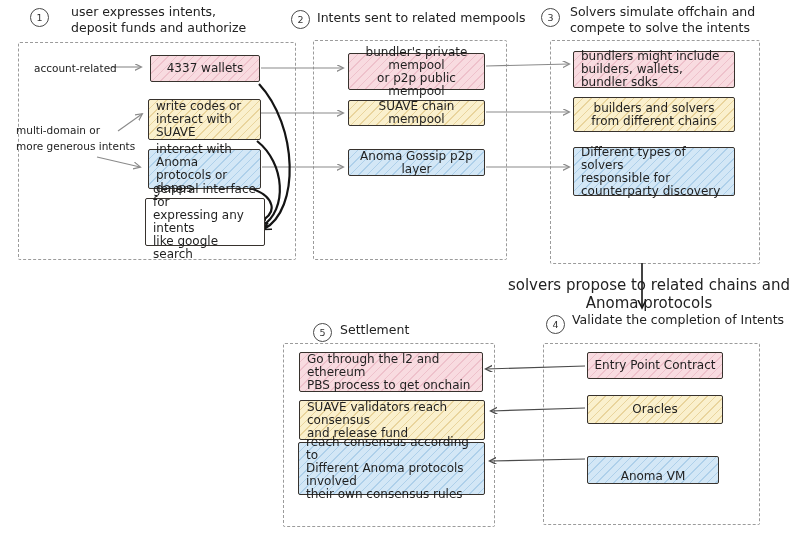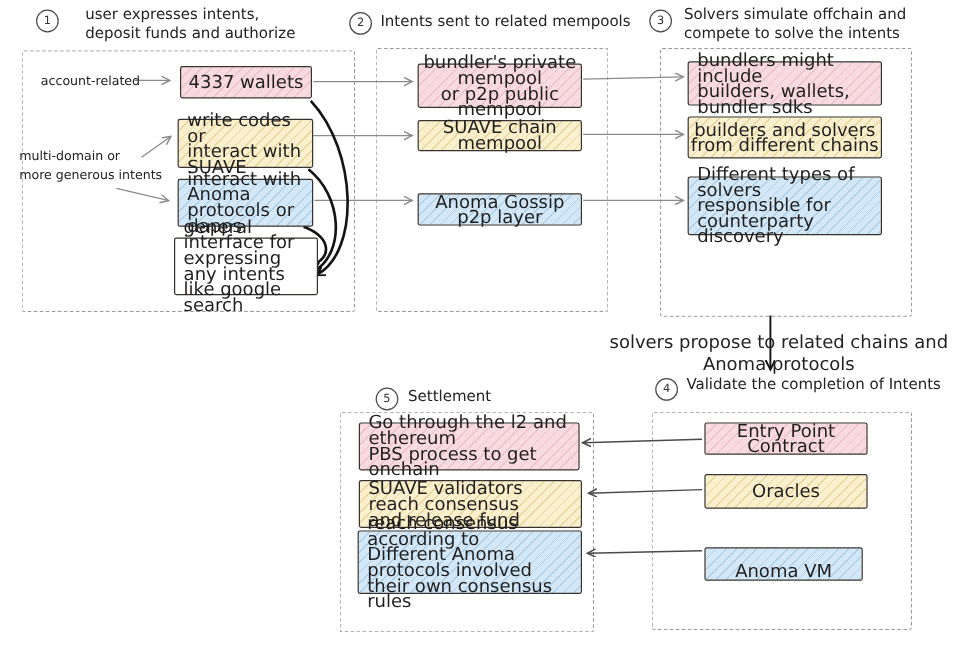--- a/index.html
+++ b/index.html
@@ -4,21 +4,21 @@
 <style>
   html,body{margin:0;padding:0;background:#ffffff;}
   #canvas{
     position:relative;width:801px;height:547px;background:#ffffff;overflow:hidden;
     font-family:"DejaVu Sans","Liberation Sans",sans-serif;color:#1f1f1f;
   }
   .dashedbox{position:absolute;border:1.4px dashed #9b9b9b;border-radius:2px;background:transparent;}
   .node{
     position:absolute;border:1.2px solid #37322d;border-radius:2px;
     display:flex;flex-direction:column;justify-content:center;
-    font-size:15px;line-height:13px;color:#1f1f1f;box-sizing:border-box;
+    font-size:12px;line-height:13px;color:#1f1f1f;box-sizing:border-box;
   }
   .node.center{align-items:center;text-align:center;}
   .node.left{align-items:flex-start;text-align:left;padding-left:7px;padding-right:3px;}
   .pink{background:repeating-linear-gradient(135deg,#eec1cb 0 1px,#f8dbe0 1px 6px);}
   .yellow{background:repeating-linear-gradient(135deg,#e9d49c 0 1px,#faf0cd 1px 6px);}
   .blue{background:repeating-linear-gradient(135deg,#aed0ea 0 1px,#d3e7f6 1px 6px);}
   .white{background:#ffffff;}
   .hdr{position:absolute;font-size:12.5px;line-height:16px;color:#222;}
   .num{
     position:absolute;width:17px;height:17px;border:1.3px solid #4a4a4a;border-radius:50%;
@@ -130,21 +130,21 @@
 
   <div class="node pink center" style="left:348px;top:53px;width:137px;height:37px;">
     <div>bundler's private mempool</div>
     <div>or p2p public mempool</div>
   </div>
 
   <div class="node yellow center" style="left:348px;top:100px;width:137px;height:26px;">
     <div>SUAVE chain mempool</div>
   </div>
 
-  <div class="node blue center" style="left:348px;top:161px;width:137px;height:27px;">
+  <div class="node blue center" style="left:348px;top:149px;width:137px;height:27px;">
     <div>Anoma Gossip p2p layer</div>
   </div>
 
   <div class="node pink left" style="left:573px;top:51px;width:162px;height:37px;">
     <div>bundlers might include</div>
     <div>builders, wallets, bundler sdks</div>
   </div>
 
   <div class="node yellow center" style="left:573px;top:97px;width:162px;height:35px;">
     <div>builders and solvers</div>

